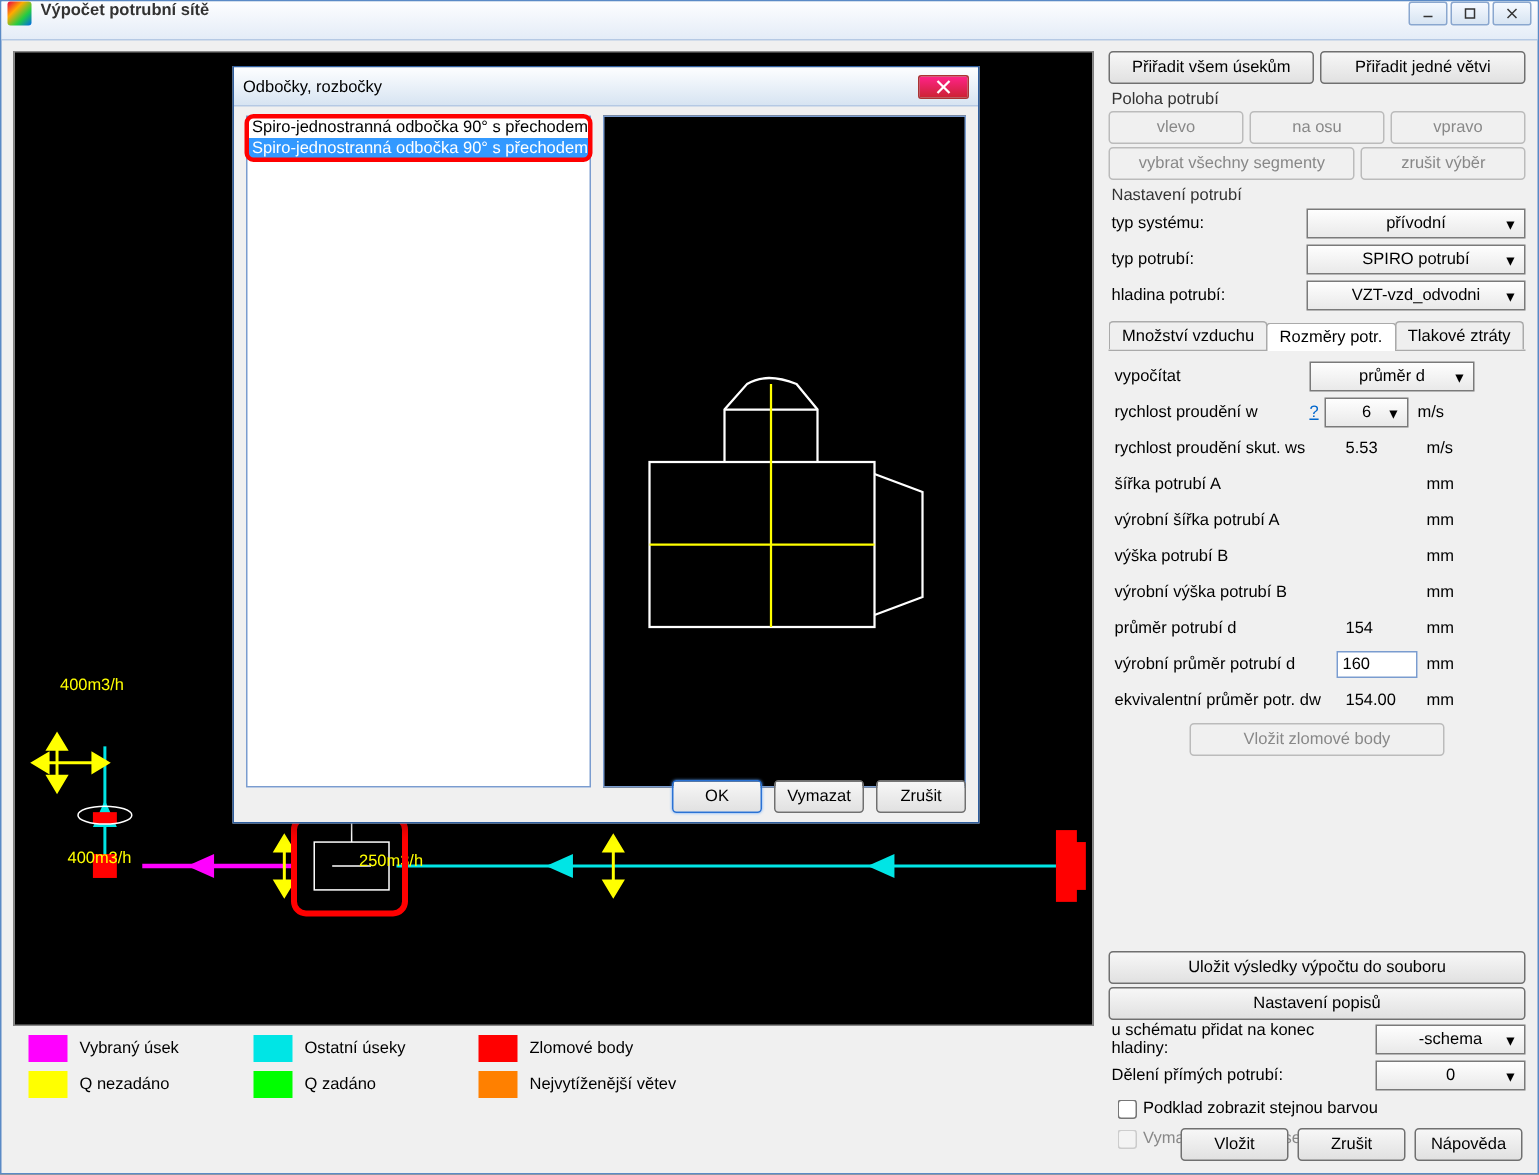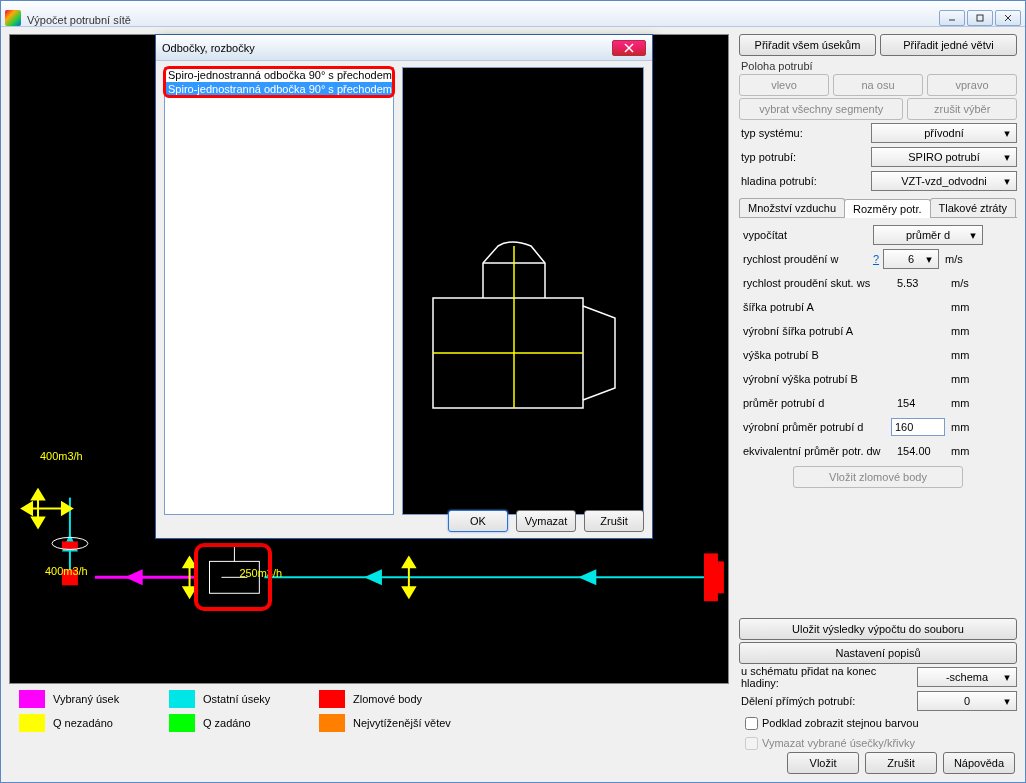--- a/index.html
+++ b/index.html
@@ -1,19 +1,19 @@
 <!DOCTYPE html>
 <html><head>
 <meta charset="utf-8">
 <style>
 * { box-sizing: border-box; font-family: "Segoe UI", Tahoma, sans-serif; font-size: 11px; }
 body { margin: 0; background: #fff; width: 1026px; height: 783px; overflow: hidden; position: relative; }
 
 .main-window { width: 1026px; height: 783px; border: 1px solid #5a8ac6; background: #f0f0f0; position: relative; }
-.titlebar { height: 26px; background: linear-gradient(#fdfeff, #e4ecf7); border-bottom: 1px solid #b5c9e4; display: flex; align-items: flex-end; padding: 0 4px; }
+.titlebar { height: 26px; background: linear-gradient(#fdfeff, #e4ecf7); border-bottom: 1px solid #b5c9e4; display: flex; align-items: flex-start; padding: 0 4px; font-weight: bold; }
 .titlebar .app-icon { width: 16px; height: 16px; margin-right: 6px; background: linear-gradient(135deg,#e04,#fa0,#2c4,#06e); border-radius: 2px; }
 .titlebar .title-text { color: #333; }
 .window-controls { margin-left: auto; display: flex; gap: 2px; }
 .wc-btn { width: 26px; height: 16px; border: 1px solid #8aa7cf; background: linear-gradient(#f5f9ff,#d7e4f2); border-radius: 2px; display: flex; align-items: center; justify-content: center; }
 .wc-btn svg { width: 10px; height: 10px; }
 
 .content-area { position: absolute; top: 27px; left: 0; right: 0; bottom: 0; }
 
 .canvas-panel { position: absolute; left: 8px; top: 6px; width: 720px; height: 650px; background: #000; border: 1px solid #888; }
 .canvas-svg { width: 100%; height: 100%; }
@@ -42,21 +42,21 @@
 .checkbox-row { display: flex; align-items: center; height: 18px; margin: 2px 0; padding-left: 2px; }
 .checkbox-row input { margin-right: 4px; }
 .checkbox-row.disabled { color: #888; }
 
 .bottom-left { position: absolute; left: 8px; top: 662px; width: 720px; }
 .legend-title { margin: 4px 0 2px 4px; }
 .legend-grid { display: grid; grid-template-columns: 150px 150px 150px; row-gap: 6px; padding-left: 10px; }
 .legend-item { display: flex; align-items: center; }
 .swatch { width: 26px; height: 18px; margin-right: 8px; }
 
-.dialog { position: absolute; left: 154px; top: 6px; width: 498px; height: 505px; border: 1px solid #2f5e9e; background: #f0f0f0; box-shadow: 3px 3px 10px rgba(0,0,0,.3); }
+.dialog { position: absolute; left: 154px; top: 16px; width: 498px; height: 505px; border: 1px solid #2f5e9e; background: #f0f0f0; box-shadow: 3px 3px 10px rgba(0,0,0,.3); }
 .dialog .dlg-title { height: 26px; background: linear-gradient(#fdfeff,#d7e4f2); display: flex; align-items: center; padding: 0 6px; border-bottom: 1px solid #b5c9e4; }
 .dialog .dlg-close { margin-left: auto; width: 34px; height: 16px; border: 1px solid #a33; background: linear-gradient(#f28,#c23); border-radius: 2px; display: flex; align-items: center; justify-content: center; }
 .dlg-body { position: relative; height: calc(100% - 26px); padding-left: 32px; }
 .dlg-list { position: absolute; left: 8px; top: 6px; width: 230px; height: 448px; background: #fff; border: 1px solid #7a9ccf; }
 .dlg-list .red-highlight { position: absolute; left: -2px; top: -2px; right: -2px; height: 32px; border: 3px solid #ff0000; border-radius: 6px; pointer-events: none; }
 .dlg-list-item { padding: 1px 3px; white-space: nowrap; overflow: hidden; }
 .dlg-list-item.sel { background: #3399ff; color: #fff; }
 .dlg-preview { position: absolute; left: 246px; top: 6px; width: 242px; height: 448px; background: #000; border: 1px solid #7a9ccf; }
 .dlg-buttons { position: absolute; left: 0; right: 8px; bottom: 6px; display: flex; justify-content: flex-end; gap: 8px; }
 .dlg-buttons .btn { width: 60px; }
@@ -153,20 +153,21 @@
       <div class="btn-row">
         <div class="btn full disabled">vlevo</div>
         <div class="btn full disabled">na osu</div>
         <div class="btn full disabled">vpravo</div>
       </div>
       <div class="btn-row">
         <div class="btn disabled" style="flex:1.6">vybrat všechny segmenty</div>
         <div class="btn disabled" style="flex:1">zrušit výběr</div>
       </div>
 
+      <div class="group-label">Nastavení potrubí</div>
       <div class="field-row">
         <div class="lab">typ systému:</div>
         <div class="dropdown">
             <span>přívodní</span>
             <span class="dd-arrow">▾</span>
           </div>
       </div>
       <div class="field-row">
         <div class="lab">typ potrubí:</div>
         <div class="dropdown">

